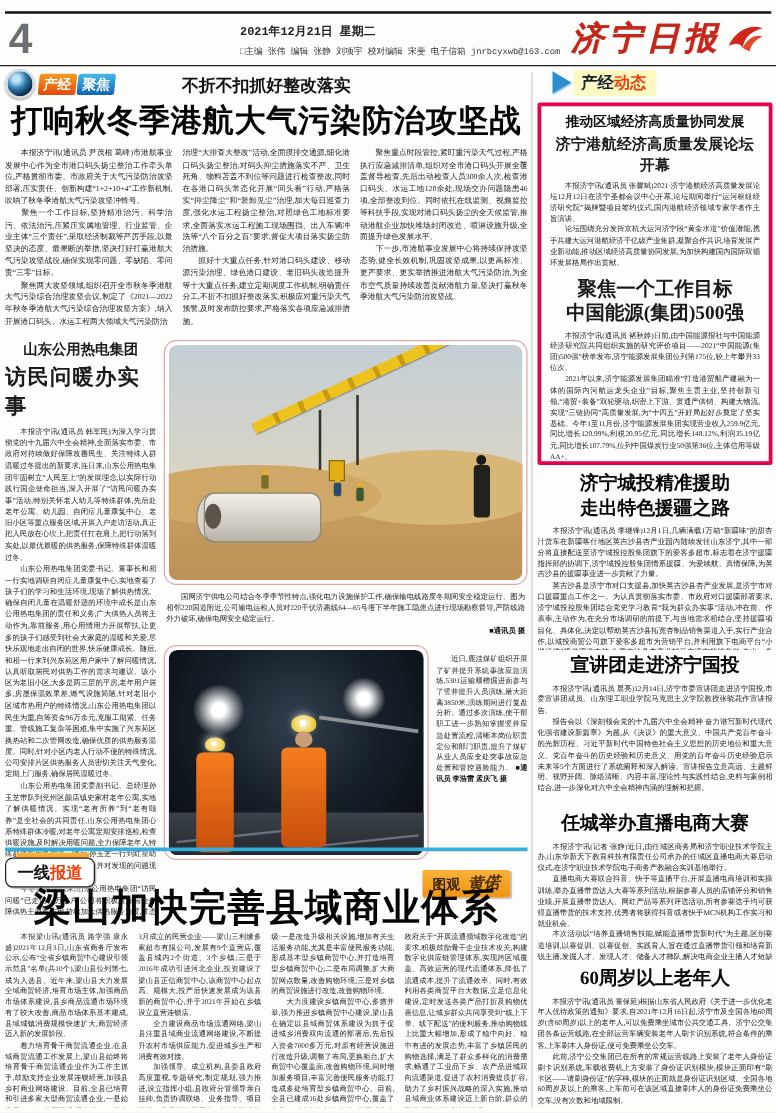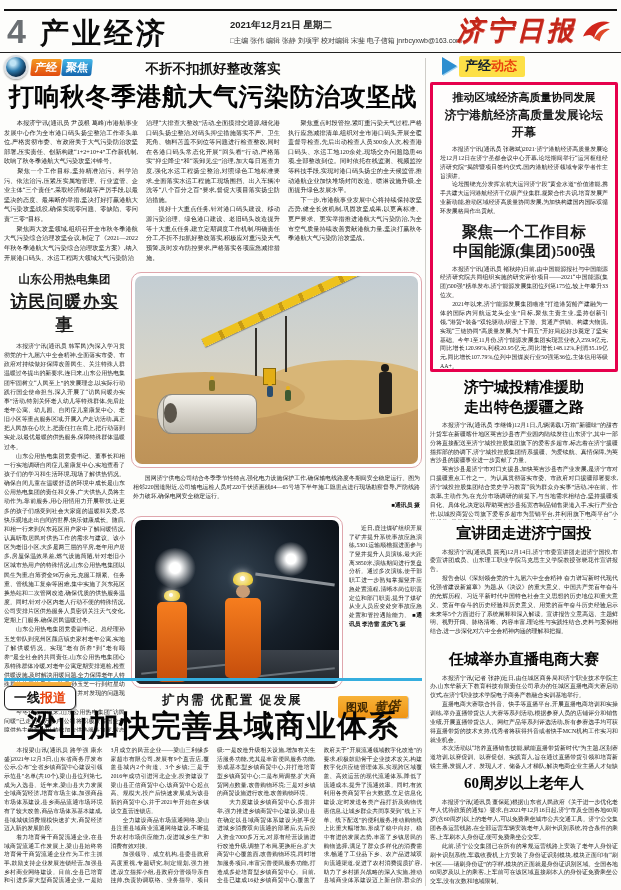--- a/index.html
+++ b/index.html
@@ -4,21 +4,21 @@
 <style>
   html,body{margin:0;padding:0;background:#f2f1ee;}
   #page{position:relative;width:621px;height:890px;background:#fdfdfb;margin:0 auto;
         font-family:"Liberation Serif",serif;color:#1a1a1a;overflow:hidden;
         -webkit-text-size-adjust:none;}
   
   .top-rule{position:absolute;left:4px;right:4px;top:9px;height:2px;background:#111;}
   .hdr-rule{position:absolute;left:0px;right:0px;top:52px;height:1px;background:#222;}
   .page-num{position:absolute;left:7px;top:12px;font:700 34px "Liberation Sans",sans-serif;color:#6b6f73;}
   .section-title{position:absolute;left:40px;top:14px;font:900 29px "Liberation Sans",sans-serif;color:#0c0c0c;letter-spacing:3px;}
-  .hdr-meta{position:absolute;left:192px;top:19px;width:260px;font-family:Liberation Sans, sans-serif;margin-left:38px;}
+  .hdr-meta{position:absolute;left:192px;top:19px;width:260px;font-family:Liberation Mono, monospace;}
   .hdr-date{font-size:9.5px;font-weight:700;color:#222;}
   .hdr-staff{font-size:7px;color:#333;margin-top:4px;white-space:nowrap;}
   .masthead{position:absolute;right:10px;top:13px;display:flex;align-items:center;}
   .masthead-name{font:900 italic 26px "DejaVu Serif",serif;color:#c3261a;letter-spacing:4px;
                  text-shadow:0.5px 0.5px 0 #d95449;}
   .masthead-icon{width:30px;height:26px;margin-left:4px;}
   
   .left-area{position:absolute;left:4px;top:56px;width:418px;height:830px;}
   .right-col{position:absolute;left:430px;top:56px;width:188px;height:832px;}
   .vline{position:absolute;left:425px;top:58px;bottom:4px;width:1px;background:#cfcdc8;}
@@ -27,42 +27,42 @@
   .cam{width:20px;height:20px;border-radius:50%;border:2px solid #d8dde2;
        background:radial-gradient(circle at 35% 30%,#bfe4f5 0 14%,#2e7bad 42%,#07203a 78%);
        box-shadow:0 1px 2px rgba(0,0,0,.4);}
   .focus-a{margin-left:3px;font:900 11px "Liberation Sans",sans-serif;color:#fff;
            background:linear-gradient(#f59b23,#e14a0d);padding:1px 4px;border-radius:2px;transform:skewX(-6deg);}
   .focus-b{font:900 11px "Liberation Sans",sans-serif;color:#fff;
            background:linear-gradient(#45b9ea,#1465ad);padding:1px 4px;border-radius:2px;transform:skewX(-6deg);margin-left:1px;}
   .dyn-badge{display:flex;align-items:center;height:20px;margin-left:12px;}
   .dyn-arrow{width:0;height:0;border-top:9px solid transparent;border-bottom:9px solid transparent;
              border-left:15px solid #2e8fd0;filter:drop-shadow(1px 1px 0 #9fd2ee);}
-  .dyn-text{background:#fde047;border-radius:2px;padding:1px 8px 2px 6px;margin-left:2px;
+  .dyn-text{background:#fef9c3;border-radius:2px;padding:1px 8px 2px 6px;margin-left:2px;
             font:900 13px "Liberation Sans",sans-serif;}
   .dyn-a{color:#16222e;}
   .dyn-b{color:#e8420e;}
   .front-badge{position:absolute;left:0;top:630px;width:80px;height:24px;}
   .front-deco{position:absolute;left:8px;top:-4px;width:58px;height:10px;background:linear-gradient(#f7b545,#ef8d12);transform:skewX(-24deg);}
   .front-box{position:absolute;left:0;top:0;background:#fff;border:1.5px solid #222;border-radius:6px;
              padding:2px 9px;font:900 13px "Liberation Sans",sans-serif;box-shadow:1px 1px 0 #bbb;}
   .front-a{color:#111;font-family:Liberation Mono, monospace;}
   .front-b{color:#e8420e;}
   
   .main-kicker{position:absolute;left:0;top:4px;width:100%;text-align:center;
                font:600 13.5px "Liberation Serif",serif;color:#111;}
   .main-title{position:absolute;left:0;top:24px;width:100%;text-align:center;
               font:900 25px "Liberation Sans",sans-serif;color:#050505;letter-spacing:0.5px;}
   .main-body{position:absolute;left:0;top:62px;width:100%;height:148px;display:flex;gap:8px;overflow:hidden;}
   .bodytext{font-size:6.2px;line-height:1.55;text-align:justify;white-space:pre-line;color:#1c1c1c;}
   .main-body .col{flex:1;overflow:hidden;}
   
   .heat{position:absolute;left:0;top:216px;width:121px;height:460px;overflow:hidden;}
   .heat-kicker{text-align:center;font:700 11.5px "Liberation Serif",serif;margin-bottom:3px;}
-  .heat-title{text-align:center;font:900 17px "Liberation Serif",serif;letter-spacing:1px;margin-bottom:6px;text-decoration:underline;}
+  .heat-title{font:900 17px "Liberation Serif",serif;letter-spacing:1px;margin-bottom:6px;}
   .heat-body{font-size:5.9px;line-height:1.55;text-align:justify;white-space:pre-line;overflow:hidden;height:408px;}
   
   .photo-zone{position:absolute;left:127px;top:216px;width:291px;height:460px;}
   .photo-frame{border:1px solid #dfa6ac;border-radius:10px;background:#fff;padding:3px;box-sizing:border-box;}
   .photo-inner{position:relative;width:100%;height:100%;border-radius:7px;overflow:hidden;}
   .photo1{position:absolute;left:0;top:0;width:291px;height:196px;}
   .cap1{position:absolute;left:2px;top:202px;width:287px;font-size:5.9px;line-height:1.5;text-align:justify;color:#222;}
   .credit{font-weight:700;color:#111;}
   .cap1 .credit{display:block;text-align:right;}
   .photo2{position:absolute;left:0;top:244px;width:212px;height:172px;}
@@ -119,21 +119,20 @@
   .art-rencheng{top:594px;height:120px;}
   .art-laonian{top:718px;height:114px;}
 </style>
 </head>
 <body>
 
 <div id="page">
 
   <div class="top-rule"></div>
   <div class="page-num">4</div>
-  <div class="section-title">产业经济</div>
   <div class="hdr-meta">
     <div class="hdr-date">2021年12月21日 星期二</div>
     <div class="hdr-staff">□主编 张伟 编辑 张静 刘项宇 校对编辑 宋斐 电子信箱 jnrbcyxwb@163.com</div>
   </div>
   <div class="masthead">
     <span class="masthead-name">济宁日报</span>
     <svg class="masthead-icon" viewBox="0 0 32 28">
       <path d="M2 20 C8 6, 22 1, 31 5 C22 8, 16 11, 14 22 C11 16, 6 19, 2 20 Z" fill="#d1261c"></path>
       <path d="M14 22 C18 14, 25 10, 31 12 C25 15, 21 19, 20 25 Z" fill="#e04a2a"></path>
     </svg>
@@ -235,21 +234,20 @@
       </div>
     </div>
 
     <div class="blue-rule"></div>
     <div class="front-badge">
       <div class="front-deco"></div>
       <div class="front-box">
         <span class="front-a">一线</span><span class="front-b">报道</span>
       </div>
     </div>
-    <div class="liang-kicker">扩内需 优配置 促发展</div>
     <div class="liang-title">梁山加快完善县域商业体系</div>
     <div class="liang-body">
       <div class="col bodytext">　　本报梁山讯(通讯员 路学强 康永盛)2021年12月3日,山东省商务厅发布公示,公布“全省乡镇商贸中心建设引领示范县”名单(共10个),梁山县位列第七,成为入选县。近年来,梁山县大力发展全域商贸经济,培育市场主体,加强商品市场体系建设,县乡商品流通市场环境有了较大改善,商品市场体系基本建成,县域城镇消费规模快速扩大,商贸经济迈入新的发展阶段。
 　　着力培育骨干商贸流通企业,在县域商贸流通工作发展上,梁山县始终将培育骨干商贸流通企业作为工作主抓手,鼓励支持企业发展连锁经营,加强县乡村商业网络建设。目前,全县已培育和引进多家大型商贸流通企业,一是始建于1993年的国营县属企业——梁山县供销社,目前已发展了14个经营公司,17个直营店,覆盖全县11个乡镇(街道),经营品类齐全,年销售额5亿元以上;二是于2009年</div>
       <div class="col bodytext">3月成立的民营企业——梁山三利缘多家超市有限公司,发展有9个直营店,覆盖县城内2个街道、3个乡镇;三是于2016年成功引进河北企业,投资建设了梁山县正信商贸中心,该商贸中心起点高、规模大,投产后快速发展成为该县新的商贸中心,并于2021年开始在乡镇设立直营连锁店。
 　　全力建设商品市场流通网络,梁山县注重县域商业流通网络建设,不断提升农村市场供应能力,促进城乡生产和消费有效对接。
 　　加强领导、成立机构,县委县政府高度重视,专题研究,制定规划,强力推进,设立指挥小组,县政府分管领导亲自挂帅,负责协调联络、业务指导、项目推进、督导评价等工作,对符合要求的项目给予支持,对专项资金采用以奖代补、先建后补等为主的“以奖代补”方式,明确重点,分类指导,从三个方面对乡镇商贸设施进行改造升</div>
       <div class="col bodytext">级:一是改造升级相关设施,增加有关生活服务功能,尤其是丰富便民服务功能,形成基本型乡镇商贸中心,并打造培育型乡镇商贸中心;二是布局调整,扩大商贸网点数量,改善购物环境;三是对乡镇的商贸设施进行改造,改善购物环境。
 　　大力度建设乡镇商贸中心,多措并举,强力推进乡镇商贸中心建设,梁山县在确定以县域商贸体系建设为抓手促进城乡消费双向流通的部署后,先后投入资金7000多万元,对原有经营设施进行改造升级,调整了布局,更换柜台,扩大商贸中心覆盖面,改善购物环境,同时增加服务项目,丰富完善便民服务功能,打造成多处培育型乡镇商贸中心。目前,全县已建成16处乡镇商贸中心,覆盖了全县90%以上的乡镇(街道),已形成为当地百姓购物、休闲、体验、文娱的场所,较大地方便利了群众购物消费升级,大大提升了群众购物的获得感、幸福感。
 　　加强企业信息化建设,认真落实省</div>

